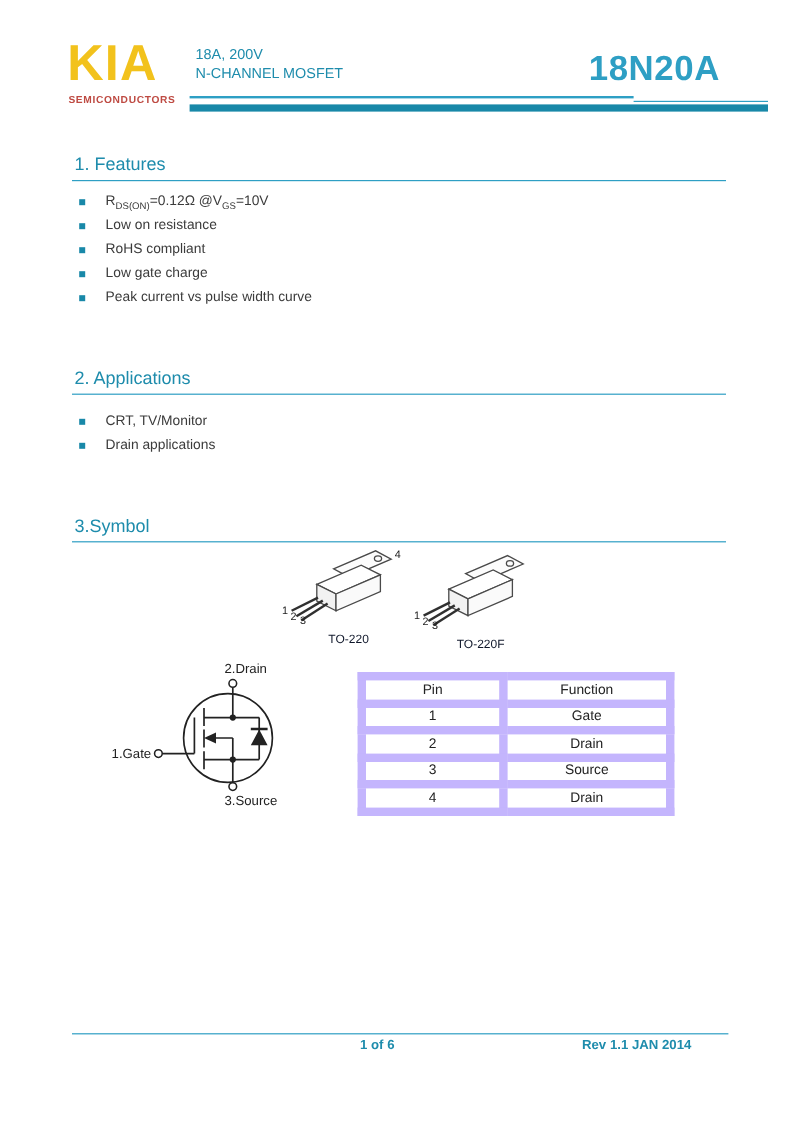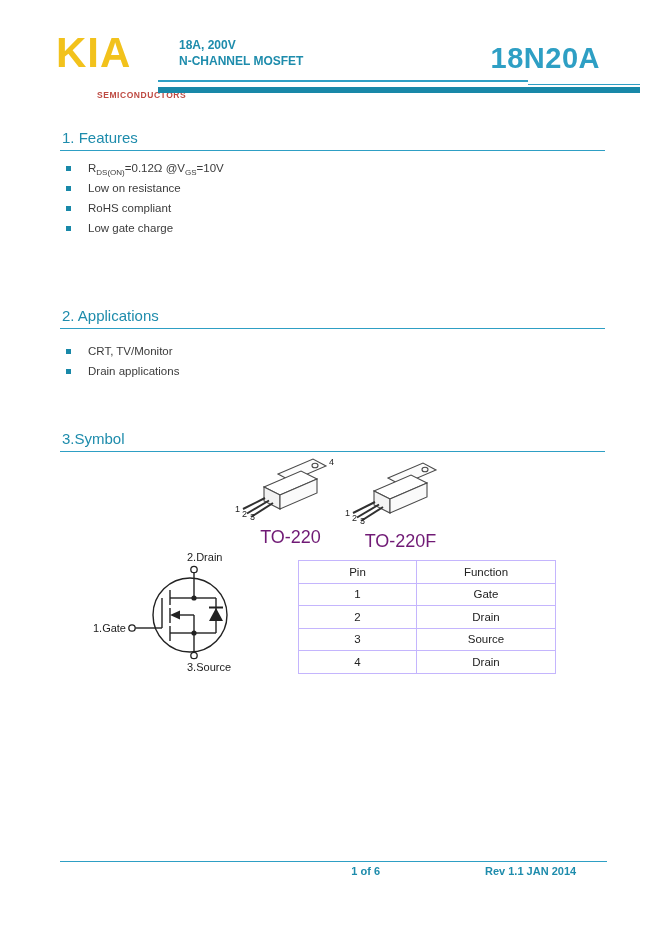--- a/index.html
+++ b/index.html
@@ -15,58 +15,58 @@
   .page{
     position:relative;width:662px;height:936px;background:#ffffff;
     font-family:"Liberation Sans","DejaVu Sans",sans-serif;color:var(--ink);
     overflow:hidden;
     padding-left:47px;
   }
   .abs{position:absolute;}
 
   
   .logo-kia{left:56px;top:30px;font-size:42px;font-weight:700;color:var(--gold);letter-spacing:1px;line-height:46px;}
-  .logo-sub{left:57px;top:90px;font-size:8.5px;font-weight:700;color:var(--logored);letter-spacing:0.55px;margin-left:40px;}
-  .hdr-sub{left:163px;top:37px;font-size:12px;font-weight:700;color:var(--teal);line-height:16px;margin-left:16px;}
+  .logo-sub{left:57px;top:78px;font-size:8.5px;font-weight:700;color:var(--logored);letter-spacing:0.55px;}
+  .hdr-sub{left:163px;top:37px;font-size:12px;font-weight:400;color:var(--teal);line-height:16px;}
   .part-number{right:62px;top:42px;font-size:29px;font-weight:700;color:var(--light);letter-spacing:0.5px;}
   .hline-a{left:158px;top:80px;width:370px;height:1.5px;background:var(--light);}
   .hline-b{left:528px;top:83.5px;width:112px;height:1.5px;background:var(--light);}
   .thickbar{left:158px;top:87px;width:482px;height:6px;background:var(--bar);}
 
   
   .sec-title{left:62px;font-size:15px;font-weight:400;color:var(--teal);}
   .sec-line{left:60px;width:545px;height:1.2px;background:var(--light);}
   .bullets{left:66px;}
   .b-item{display:flex;align-items:center;height:20px;font-size:11.5px;color:#3b3b3b;white-space:nowrap;}
   .sq{width:5px;height:5px;background:var(--bar);margin-right:17px;flex:0 0 auto;}
   sub{font-size:8px;line-height:0;}
 
   
   .fig{width:115px;text-align:center;}
-  .fig-caption{font-size:18px;color:#701a75;margin-top:1px;}
+  .fig-caption{font-size:10px;color:#0f172a;margin-top:1px;}
   .pkg-line{stroke:#4a4a4a;stroke-width:1.1;fill:none;}
   .pkg-face{stroke:#4a4a4a;stroke-width:1.1;}
   .pkg-lead{stroke:#303030;stroke-width:2;}
   .pkg-num{font-size:9px;fill:#222;font-family:"Liberation Sans",sans-serif;}
 
   .sym-line{stroke:#222;stroke-width:1.4;fill:none;}
   .sym-fill{fill:#222;stroke:none;}
   .sym-term{fill:#fff;stroke:#222;stroke-width:1.3;}
   .sym-label{font-size:11px;fill:#222;font-family:"Liberation Sans",sans-serif;}
 
   
   .pin-table{left:298px;top:560px;border-collapse:collapse;}
-  .pin-table td{border:1px solid #c4b5fd;height:22.5px;text-align:center;vertical-align:middle;
+  .pin-table td{border:7px solid #c4b5fd;height:22.5px;text-align:center;vertical-align:middle;
     font-size:11.5px;color:#222;padding:0;}
   .pin-table .c1{width:118px;}
   .pin-table .c2{width:139px;}
 
   
   .foot-line{left:60px;top:861px;width:547px;height:1.2px;background:var(--light);}
-  .foot-page{left:300px;top:865px;width:80px;text-align:right;font-size:11px;font-weight:700;color:var(--teal);}
+  .foot-page{left:300px;top:865px;width:80px;text-align:left;font-size:11px;font-weight:700;color:var(--teal);}
   .foot-rev{left:485px;top:865px;font-size:11px;font-weight:700;color:var(--teal);}
 </style>
 </head>
 <body>
 
 <div class="page">
 
   <div class="abs logo-kia">KIA</div>
   <div class="abs logo-sub">SEMICONDUCTORS</div>
   <div class="abs hdr-sub">
@@ -89,20 +89,24 @@
       <span class="sq"></span>
       <span>Low on resistance</span>
     </div>
     <div class="b-item">
       <span class="sq"></span>
       <span>RoHS compliant</span>
     </div>
     <div class="b-item">
       <span class="sq"></span>
       <span>Low gate charge</span>
+    </div>
+    <div class="b-item">
+      <span class="sq"></span>
+      <span>Peak current vs pulse width curve</span>
     </div>
   </div>
 
   <div class="abs sec-title" style="top:307px;">2. Applications</div>
   <div class="abs sec-line" style="top:328px;"></div>
   <div class="abs bullets" style="top:341px;">
     <div class="b-item">
       <span class="sq"></span>
       <span>CRT, TV/Monitor</span>
     </div>

